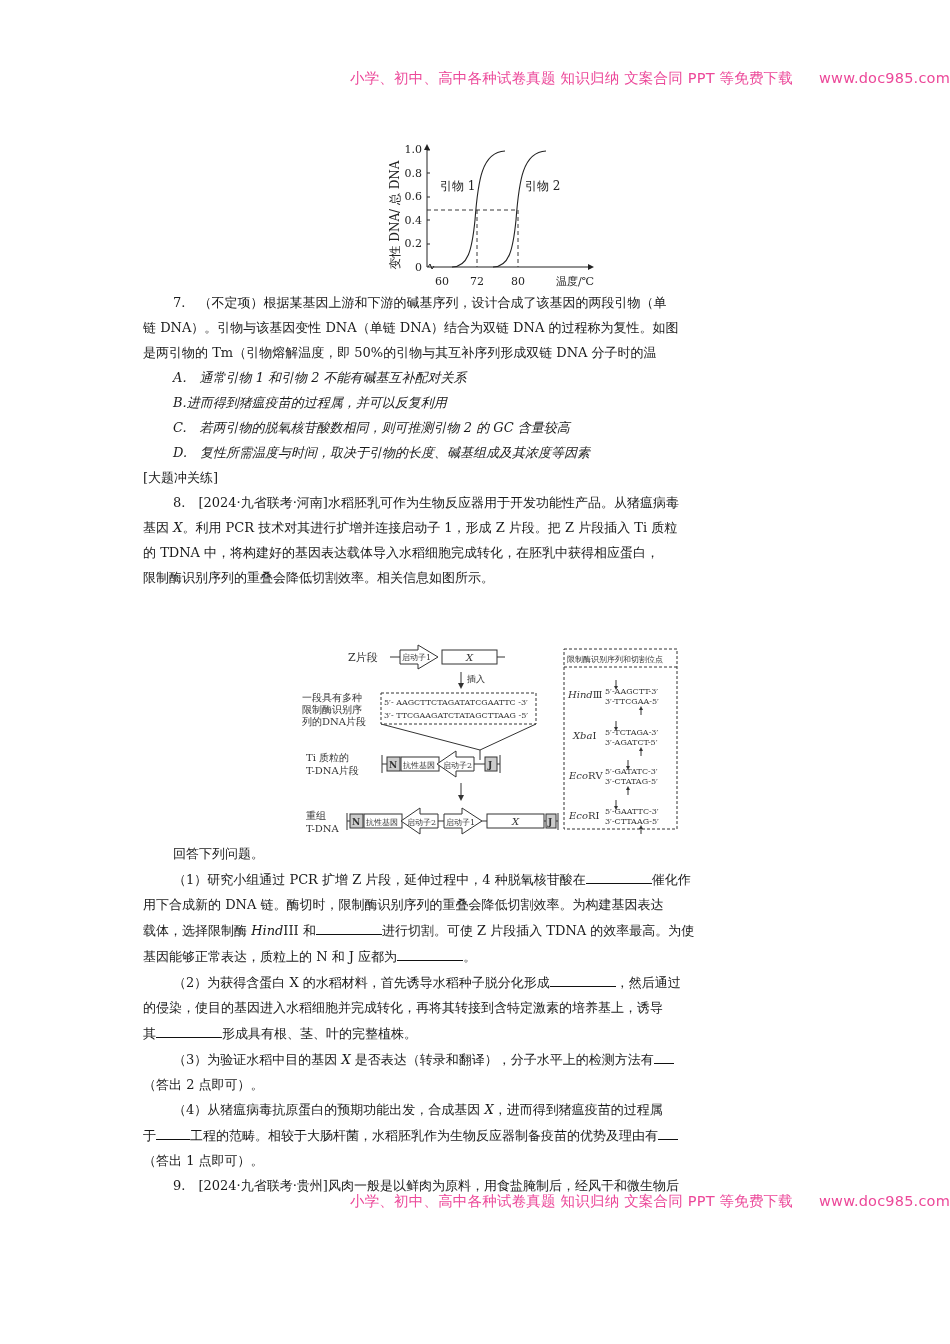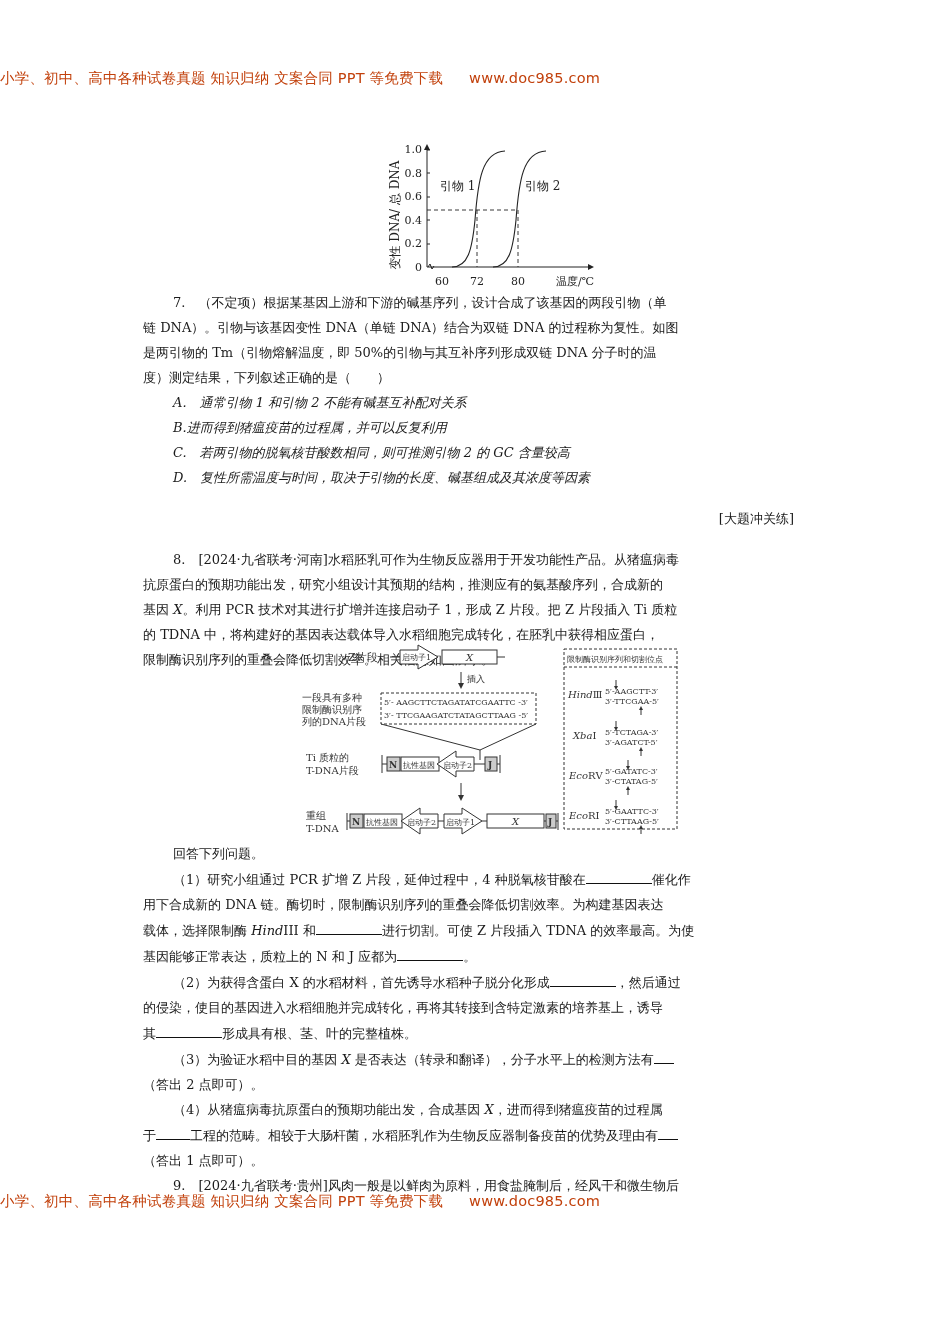--- a/index.html
+++ b/index.html
@@ -1,26 +1,26 @@
 <!DOCTYPE html>
 <html><head>
 <meta charset="utf-8">
 <style>
   html, body { margin: 0; padding: 0; background: #ffffff; }
   body { width: 950px; height: 1344px; position: relative; overflow: hidden;
          font-family: "DejaVu Serif", "Liberation Serif", serif; color: #1a1a1a; }
-  .hdr { position: absolute; left: 0; width: 950px; text-align: left; font-size: 14.5px;
-         font-family: "DejaVu Sans", "Liberation Sans", sans-serif; color: #c2410c; letter-spacing: 0.2px; }
+  .hdr { position: absolute; left: 0; width: 950px; text-align: right; font-size: 14.5px;
+         font-family: "DejaVu Sans", "Liberation Sans", sans-serif; color: #ec4899; letter-spacing: 0.2px; }
   .hdr .url { margin-left: 26px; }
   .hdr.top { top: 69px; }
   .hdr.bottom { top: 1192px; }
   .content { position: absolute; left: 143px; width: 667px; font-size: 13px; line-height: 25px; }
   .p { text-indent: 30px; text-align: justify; margin: 0; }
   .opt { padding-left: 30px; margin: 0; font-style: italic; }
-  .center { text-align: right; margin: 16px; }
+  .center { text-align: left; margin: 0; }
   .blank { display: inline-block; border-bottom: 1.4px solid #111; height: 17px; vertical-align: baseline; }
   .w8 { width: 66px; } .w3 { width: 34px; } .w2 { width: 20px; }
   svg text { font-family: "DejaVu Serif", "Liberation Serif", serif; }
   .dia { position: absolute; left: 300px; top: 643px; }
   .chart { position: absolute; left: 380px; top: 140px; }
 </style>
 </head>
 <body>
 
 <div class="hdr top">
@@ -70,29 +70,27 @@
   <path d="M72,127 C88,127 92,110 95,80 C98,40 102,12 125,11" stroke="#222" fill="none" stroke-width="1.1"></path>
   <path d="M113,127 C129,127 133,110 136,80 C139,40 143,12 166,11" stroke="#222" fill="none" stroke-width="1.1"></path>
   <text x="60" y="50" font-size="12" fill="#222">引物 1</text>
   <text x="145" y="50" font-size="12" fill="#222">引物 2</text>
 </svg>
 
 <div class="content" style="top:290px;">
   <p class="p">7.　（不定项）根据某基因上游和下游的碱基序列，设计合成了该基因的两段引物（单</p>
   <p class="p" style="text-indent:0">链 DNA）。引物与该基因变性 DNA（单链 DNA）结合为双链 DNA 的过程称为复性。如图</p>
   <p class="p" style="text-indent:0">是两引物的 Tm（引物熔解温度，即 50%的引物与其互补序列形成双链 DNA 分子时的温</p>
-  <p class="p" style="text-indent:0">度）测定结果，下列叙述正确的是（　　）</p>
   <p class="opt">A.　通常引物 1 和引物 2 不能有碱基互补配对关系</p>
   <p class="opt">B.进而得到猪瘟疫苗的过程属，并可以反复利用</p>
   <p class="opt">C.　若两引物的脱氧核苷酸数相同，则可推测引物 2 的 GC 含量较高</p>
   <p class="opt">D.　复性所需温度与时间，取决于引物的长度、碱基组成及其浓度等因素</p>
   <p class="center">[大题冲关练]</p>
 
   <p class="p">8.　[2024·九省联考·河南]水稻胚乳可作为生物反应器用于开发功能性产品。从猪瘟病毒</p>
-  <p class="p" style="text-indent:0">抗原蛋白的预期功能出发，研究小组设计其预期的结构，推测应有的氨基酸序列，合成新的</p>
   <p class="p" style="text-indent:0"><span>基因 </span><i>X</i><span>。利用 PCR 技术对其进行扩增并连接启动子 1，形成 Z 片段。把 Z 片段插入 Ti 质粒</span></p>
   <p class="p" style="text-indent:0">的 TDNA 中，将构建好的基因表达载体导入水稻细胞完成转化，在胚乳中获得相应蛋白，</p>
   <p class="p" style="text-indent:0">限制酶识别序列的重叠会降低切割效率。相关信息如图所示。</p>
 </div>
 
 <svg class="dia" width="390" height="192" viewBox="0 0 390 192">
   <g font-size="10" fill="#333">
 
     <text x="48" y="18" font-size="11">Z片段</text>
     <line x1="90" y1="14" x2="100" y2="14" stroke="#333"></line>

